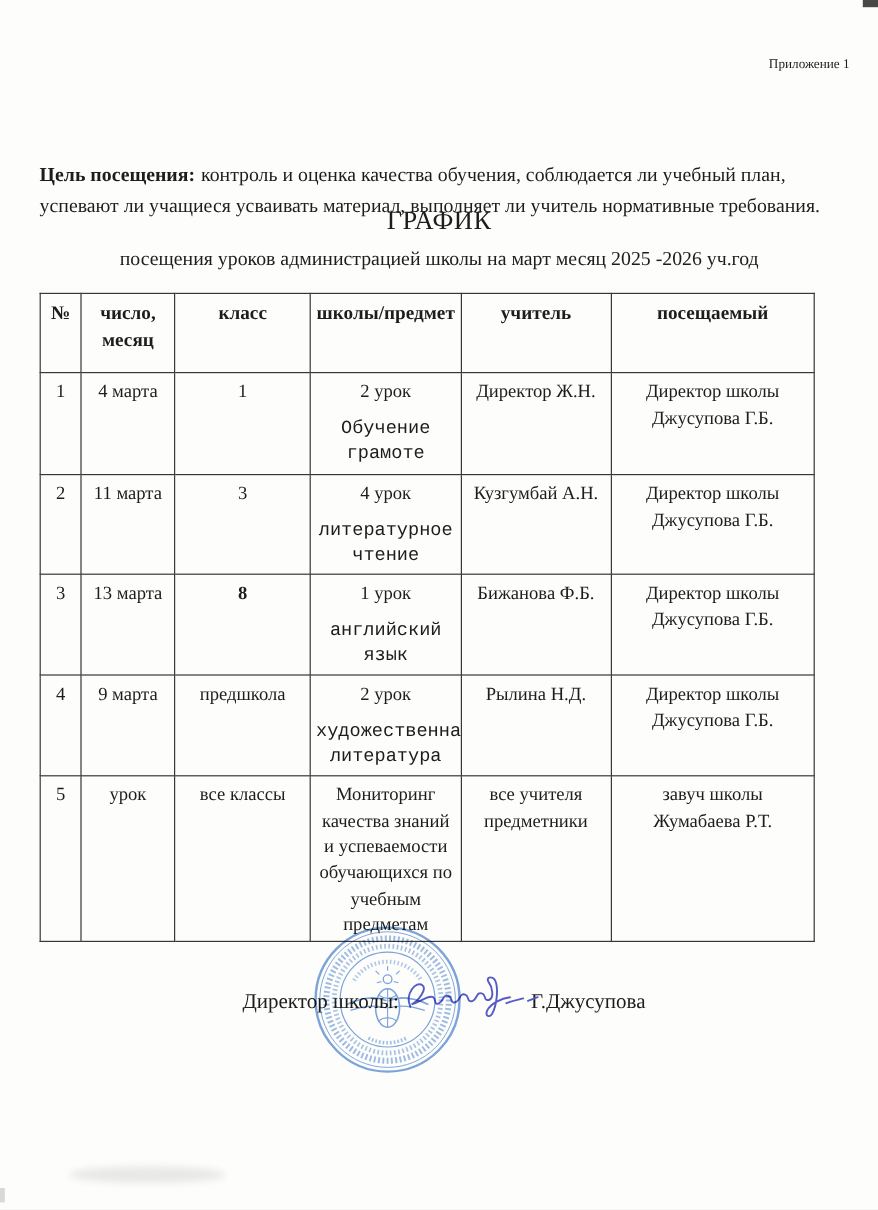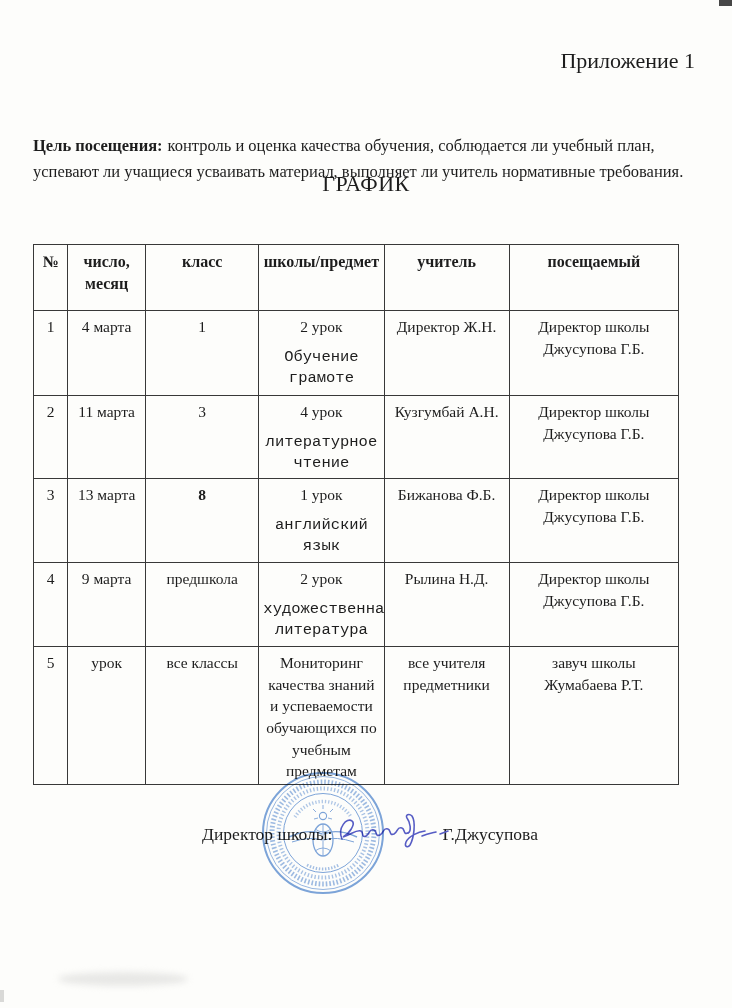--- a/index.html
+++ b/index.html
@@ -6,21 +6,21 @@
   body{width:732px;height:1008px;background:#e9e9e9;}
   .page{
     position:relative;width:732px;height:1008px;background:#fdfdfb;overflow:hidden;
     font-family:"Liberation Serif","DejaVu Serif",serif;color:#1d1d1d;
   }
   
   .corner-mark{position:absolute;top:0;right:0;width:13px;height:6px;background:#474747;}
   .smudge{position:absolute;left:58px;top:972px;width:130px;height:14px;background:#e8e8e6;border-radius:50%;filter:blur(3px);}
   .edge-mark{position:absolute;left:0;top:990px;width:4px;height:12px;background:#d9d9d7;}
 
-  .appendix{position:absolute;top:48px;right:37px;font-size:22px;}
+  .appendix{position:absolute;top:48px;right:24px;font-size:11px;}
   .order-ref{position:absolute;top:88px;right:28px;font-size:14.5px;white-space:pre;}
   .purpose{position:absolute;top:116px;left:33px;width:672px;font-size:16.5px;line-height:1.62;}
   .purpose .lbl{font-weight:bold;margin-right:5px;}
   .doc-title{position:absolute;top:171px;left:0;width:732px;text-align:center;font-size:22px;letter-spacing:.5px;}
   .doc-subtitle{position:absolute;top:206px;left:0;width:732px;text-align:center;font-size:16.5px;}
 
   table.sched{
     position:absolute;top:244px;left:33px;width:646px;border-collapse:collapse;table-layout:fixed;
   }
   .sched th,.sched td{
@@ -51,20 +51,21 @@
 
   <div class="corner-mark"></div>
   <div class="smudge"></div>
   <div class="edge-mark"></div>
 
   <div class="appendix">Приложение 1</div>
 
   <p class="purpose"><span class="lbl">Цель посещения:</span><span>контроль и оценка качества обучения, соблюдается ли учебный план, успевают ли учащиеся усваивать материал, выполняет ли учитель нормативные требования.</span></p>
 
   <div class="doc-title">ГРАФИК</div>
+  <div class="doc-subtitle">посещения уроков администрацией школы на март месяц 2025 -2026 уч.год</div>
 
   <table class="sched">
     <colgroup>
       <col style="width:34px">
         <col style="width:78px">
         <col style="width:113px">
       <col style="width:125px">
         <col style="width:125px">
         <col style="width:169px">
     </colgroup>

